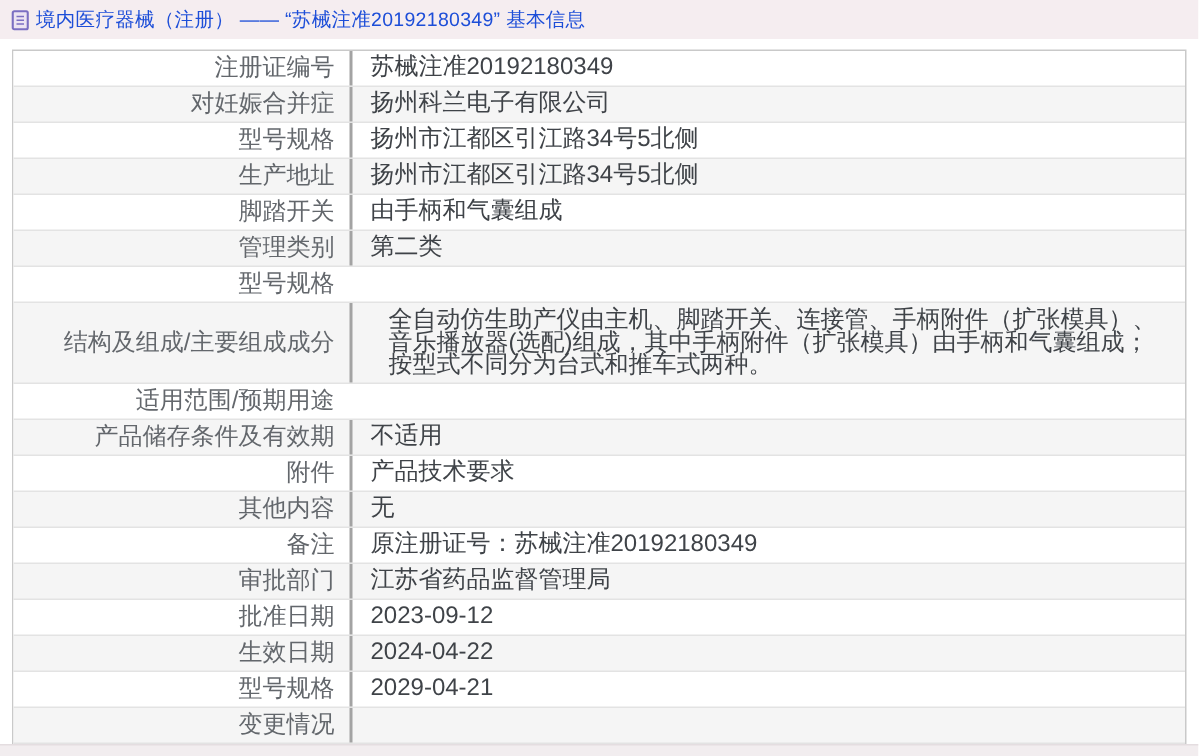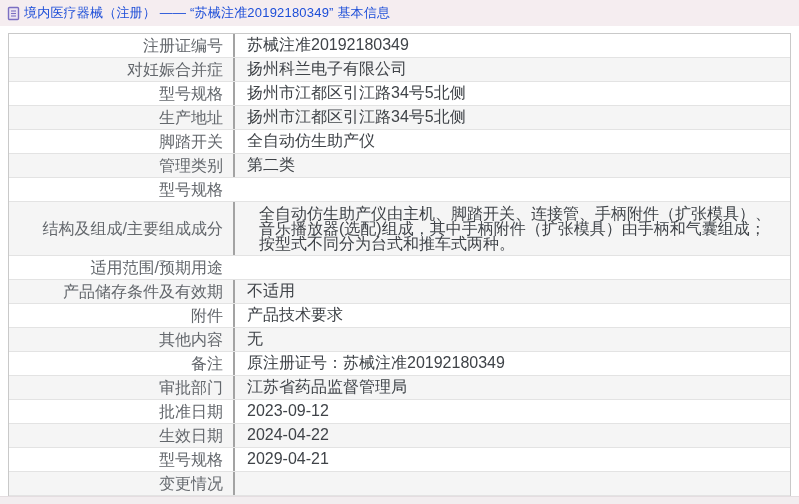--- a/index.html
+++ b/index.html
@@ -99,21 +99,21 @@
   <div class="row">
     <span class="cell-label">型号规格</span>
     <span class="cell-value">扬州市江都区引江路34号5北侧</span>
   </div>
   <div class="row">
     <span class="cell-label">生产地址</span>
     <span class="cell-value">扬州市江都区引江路34号5北侧</span>
   </div>
   <div class="row">
     <span class="cell-label">脚踏开关</span>
-    <span class="cell-value">全自动仿生助产仪</span>
+    <span class="cell-value">由手柄和气囊组成</span>
   </div>
   <div class="row">
     <span class="cell-label">管理类别</span>
     <span class="cell-value">第二类</span>
   </div>
   <div class="row">
     <span class="cell-label">型号规格</span>
   </div>
   <div class="row multiline">
     <span class="cell-label">结构及组成/主要组成成分</span>

